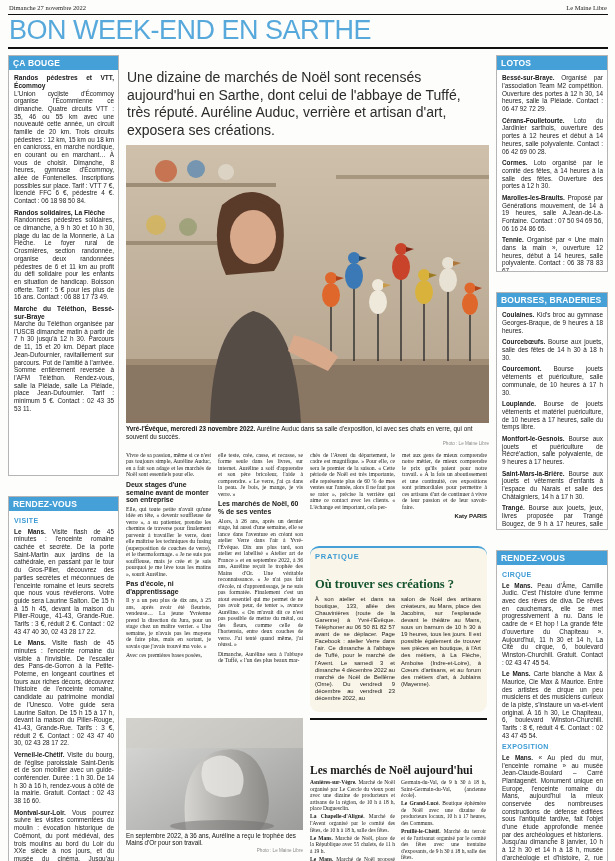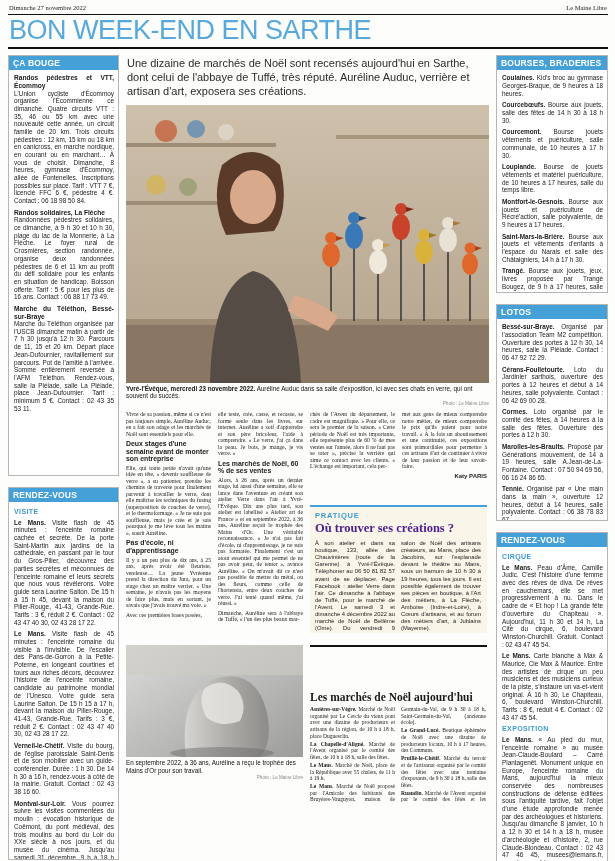--- a/index.html
+++ b/index.html
@@ -15,53 +15,53 @@
   .rule-thin { border-top:1px solid #111; }
   .page-title { font-size:27px; font-weight:400; color:#57a9dc; letter-spacing:-0.5px;
     padding:1px 0 3px 1px; line-height:1.05; }
   .rule-thick { border-top:2px solid #111; margin-bottom:6px; }
   
   .cols { display:flex; gap:7px; }
   .sidecol { width:111px; flex:0 0 111px; }
   .center { width:363px; flex:0 0 363px; }
   .rightcol { width:112px; flex:0 0 112px; }
   
-  .box { border:1px solid #b5b5b5; background:#fff; margin-bottom:11px; overflow:hidden; }
+  .box { border:1px solid #b5b5b5; background:#fff; margin-bottom:20px; overflow:hidden; }
   .box-header { background:#45a0d8; color:#fff; font-weight:700; font-size:8.5px;
     padding:2px 4px 2px 4px; letter-spacing:0.2px; }
   .box-body { padding:4px 4px 3px 5px; font-size:6.4px; line-height:1.2; text-align:justify; }
   .entry { margin-bottom:4px; }
   .entry-title { display:block; font-weight:700; font-size:6.6px; line-height:1.15; }
   .lead { font-weight:700; }
   .sublabel { color:#3d9bd4; font-weight:700; font-size:7px; letter-spacing:0.4px; margin:2px 0 2px; }
   
   .headline { font-size:23px; font-weight:700; line-height:1.07; letter-spacing:-0.4px;
     border-left:2px solid #111; padding-left:7px; margin-bottom:5px; color:#0d0d0d; }
-  .standfirst { font-size:11px; line-height:1.25; color:#2b2b2b; margin:2px 0 6px 1px; max-width:355px; }
+  .standfirst { font-size:14px; line-height:1.25; color:#2b2b2b; margin:14px 0 6px 1px; max-width:355px; }
   figure { position:relative; }
   .mainphoto svg, .photo2 svg { display:block; }
   .caption { font-size:6.3px; line-height:1.2; margin-top:2px; color:#111; }
   .credit { display:block; text-align:right; font-size:4.6px; color:#8a8a8a; margin-top:1px; }
   .article-row { display:flex; gap:7px; margin-top:5px; }
   .acol { width:85px; flex:0 0 85px; font-family:"Liberation Serif", serif; font-size:5.7px;
     line-height:1.14; text-align:justify; overflow:hidden; }
   .acol p { margin-bottom:3px; }
   .tallcol { height:228px; }
   .shortcol { height:88px; }
   .cd { width:177px; flex:0 0 177px; }
   .short-row { display:flex; gap:7px; }
   .subhead { font-family:"Liberation Sans", sans-serif; font-weight:700; font-size:6.9px;
     line-height:1.1; margin:3px 0 2px; text-align:left; }
   .byline { text-align:right; font-family:"Liberation Sans", sans-serif; font-weight:700; font-size:6px; }
   
   .pratique { margin-top:6px; background:#f9f5e8; border-top:2px solid #45a0d8;
-    padding:4px 5px 5px; height:128px; overflow:hidden; }
+    padding:4px 5px 5px; height:166px; overflow:hidden;border-radius:9px; }
   .pratique-label { color:#3d9bd4; font-weight:700; font-size:7.5px; letter-spacing:0.8px; }
   .pratique-title { font-family:"Liberation Serif", serif; font-weight:700; font-size:12.5px;
-    margin:1px 0 4px; color:#4c1d95; }
+    margin:16px 0 4px; color:#14532d; }
   .pratique-cols { display:flex; gap:6px; font-size:5.8px; line-height:1.22; text-align:justify; }
   .pratique-cols > div { width:80px; }
   
   .bottom-row { display:flex; gap:7px; margin-top:6px; }
   .photo2 { width:177px; flex:0 0 177px; }
   .marches { width:177px; flex:0 0 177px; border-top:2px solid #111; padding-top:2px; overflow:hidden; height:158px; }
   .marches-title { font-family:"Liberation Serif", serif; font-weight:700; font-size:11.5px; margin-bottom:3px;margin-top:42px; }
   .marches-cols { display:flex; gap:6px; font-size:5.5px; line-height:1.2; text-align:justify;
     font-family:"Liberation Serif", serif; }
   .marches-cols > div { width:85px; }
@@ -304,20 +304,42 @@
                 <div class="entry">
                 <span class="lead">Tuffé-Val-de-la-Chéronne.</span><span> Marché artisanal de l'Avent de l'abbaye de Tuffé, de 10 h à 18 heures.</span>
               </div>
               </div>
           </div>
         </section>
       </div>
     </main>
 
     <aside class="rightcol">
+      <section class="box h-lotos">
+        <div class="box-header">LOTOS</div>
+        <div class="box-body">
+
+        <div class="entry">
+            <span class="lead">Bessé-sur-Braye.</span><span> Organisé par l'association Team M2 compétition. Ouverture des portes à 12 h 30, 14 heures, salle la Pléiade. Contact : 06 47 92 72 29.</span>
+          </div>
+            <div class="entry">
+            <span class="lead">Cérans-Foulletourte.</span><span> Loto du Jardinier sarthois, ouverture des portes à 12 heures et début à 14 heures, salle polyvalente. Contact : 06 42 69 00 28.</span>
+          </div>
+            <div class="entry">
+            <span class="lead">Cormes.</span><span> Loto organisé par le comité des fêtes, à 14 heures à la salle des fêtes. Ouverture des portes à 12 h 30.</span>
+          </div>
+            <div class="entry">
+            <span class="lead">Marolles-les-Braults.</span><span> Proposé par Générations mouvement, de 14 à 19 heures, salle A.Jean-de-La-Fontaine. Contact : 07 50 94 69 56, 06 16 24 86 65.</span>
+          </div>
+            <div class="entry">
+            <span class="lead">Tennie.</span><span> Organisé par « Une main dans la main », ouverture 12 heures, début à 14 heures, salle polyvalente. Contact : 06 38 78 83 67.</span>
+          </div>
+          </div>
+      </section>
+
       <section class="box h-bourses">
         <div class="box-header">BOURSES, BRADERIES</div>
         <div class="box-body">
 
         <div class="entry">
             <span class="lead">Coulaines.</span><span> Kid's broc au gymnase Georges-Braque, de 9 heures à 18 heures.</span>
           </div>
             <div class="entry">
             <span class="lead">Courcebœufs.</span><span> Bourse aux jouets, salle des fêtes de 14 h 30 à 18 h 30.</span>
           </div>
@@ -332,42 +354,20 @@
           </div>
             <div class="entry">
             <span class="lead">Saint-Mars-la-Brière.</span><span> Bourse aux jouets et vêtements d'enfants à l'espace du Narais et salle des Châtaigniers, 14 h à 17 h 30.</span>
           </div>
             <div class="entry">
             <span class="lead">Trangé.</span><span> Bourse aux jouets, jeux, livres proposée par Trangé Bougez, de 9 h à 17 heures, salle Gaston-Langevin.</span>
           </div>
           </div>
       </section>
 
-      <section class="box h-lotos">
-        <div class="box-header">LOTOS</div>
-        <div class="box-body">
-
-        <div class="entry">
-            <span class="lead">Bessé-sur-Braye.</span><span> Organisé par l'association Team M2 compétition. Ouverture des portes à 12 h 30, 14 heures, salle la Pléiade. Contact : 06 47 92 72 29.</span>
-          </div>
-            <div class="entry">
-            <span class="lead">Cérans-Foulletourte.</span><span> Loto du Jardinier sarthois, ouverture des portes à 12 heures et début à 14 heures, salle polyvalente. Contact : 06 42 69 00 28.</span>
-          </div>
-            <div class="entry">
-            <span class="lead">Cormes.</span><span> Loto organisé par le comité des fêtes, à 14 heures à la salle des fêtes. Ouverture des portes à 12 h 30.</span>
-          </div>
-            <div class="entry">
-            <span class="lead">Marolles-les-Braults.</span><span> Proposé par Générations mouvement, de 14 à 19 heures, salle A.Jean-de-La-Fontaine. Contact : 07 50 94 69 56, 06 16 24 86 65.</span>
-          </div>
-            <div class="entry">
-            <span class="lead">Tennie.</span><span> Organisé par « Une main dans la main », ouverture 12 heures, début à 14 heures, salle polyvalente. Contact : 06 38 78 83 67.</span>
-          </div>
-          </div>
-      </section>
-
       <section class="box h-rdv2">
         <div class="box-header">RENDEZ-VOUS</div>
         <div class="box-body">
           <div class="sublabel">CIRQUE</div>
           <div>
 
           <div class="entry">
               <span class="lead">Le Mans.</span><span> Peau d'Âme, Camille Judic. C'est l'histoire d'une femme avec des rêves de diva. De rêves en cauchemars, elle se met progressivement à nu. Dans le cadre de « Et hop ! La grande fête d'ouverture du Chapiteau ». Aujourd'hui, 11 h 30 et 14 h, La Cité du cirque, 6, boulevard Winston-Churchill. Gratuit. Contact : 02 43 47 45 54.</span>
             </div>
               <div class="entry">

